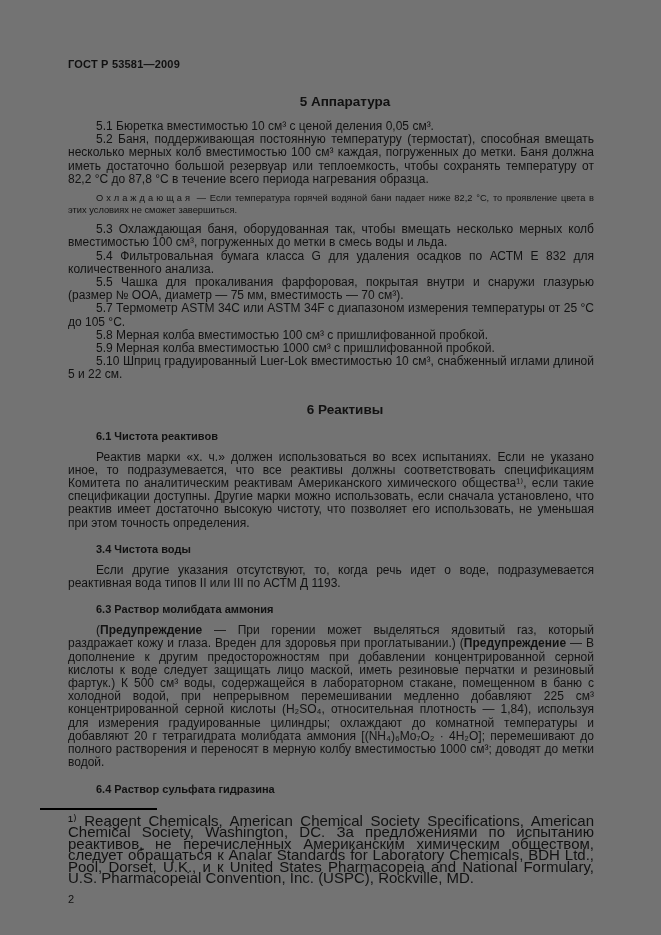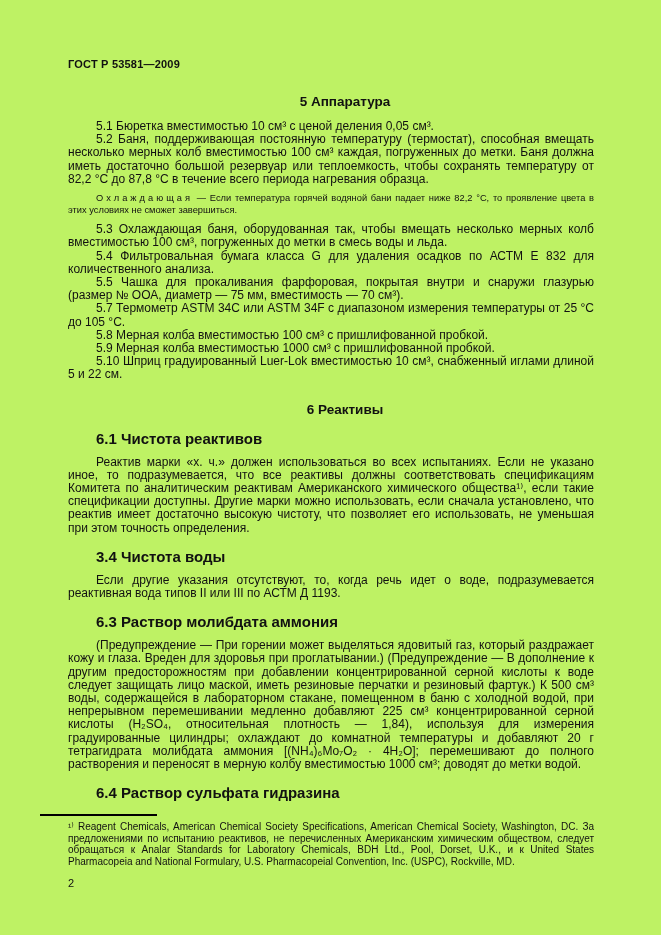--- a/index.html
+++ b/index.html
@@ -2,32 +2,32 @@
 <html><head>
 <meta charset="utf-8">
 <style>
   html,body{margin:0;padding:0;}
   body{
     width:661px;height:935px;background:#ffffff;
     font-family:"Liberation Sans","DejaVu Sans",sans-serif;
     color:#111;
     -webkit-font-smoothing:antialiased;
   }
-  .page{position:relative;width:661px;height:935px;background:#bef264;overflow:hidden;}
+  .page{position:relative;width:661px;height:935px;background:#737373;overflow:hidden;}
   .content{position:absolute;left:68px;top:58px;width:526px;}
   .doc-header{font-size:11px;font-weight:bold;letter-spacing:.2px;margin:0 0 24px 0;}
   .blk{margin:0;}
   .h1{font-size:13.5px;font-weight:bold;margin:20px 0 11px 28px;text-align:center;}
   .h1.first{margin-top:14px;}
-  .h2{font-size:15px;font-weight:bold;margin:13px 0 9px 28px;}
+  .h2{font-size:11px;font-weight:bold;margin:13px 0 9px 28px;}
   .p{font-size:12px;line-height:13.2px;text-align:justify;text-indent:28px;margin:0;}
   .note{font-size:9.3px;line-height:11.6px;text-align:justify;text-indent:28px;margin:7px 0 7px 0;}
   .lsp{letter-spacing:3px;}
-  .bold{font-weight:normal;}
-  .footnote{font-size:10px;line-height:11.6px;text-align:justify;text-indent:28px;margin-top:13px;}
+  .bold{font-weight:bold;}
+  .footnote{font-size:15px;line-height:11.6px;text-align:justify;text-indent:28px;margin-top:13px;}
   .footnote::before{
     content:"";display:block;width:117px;height:2px;background:#000;
     margin:0 0 5px -28px; 
   }
   .page-number{font-size:11px;margin-top:9px;}
 </style>
 </head>
 <body>
 
 <div class="page">

